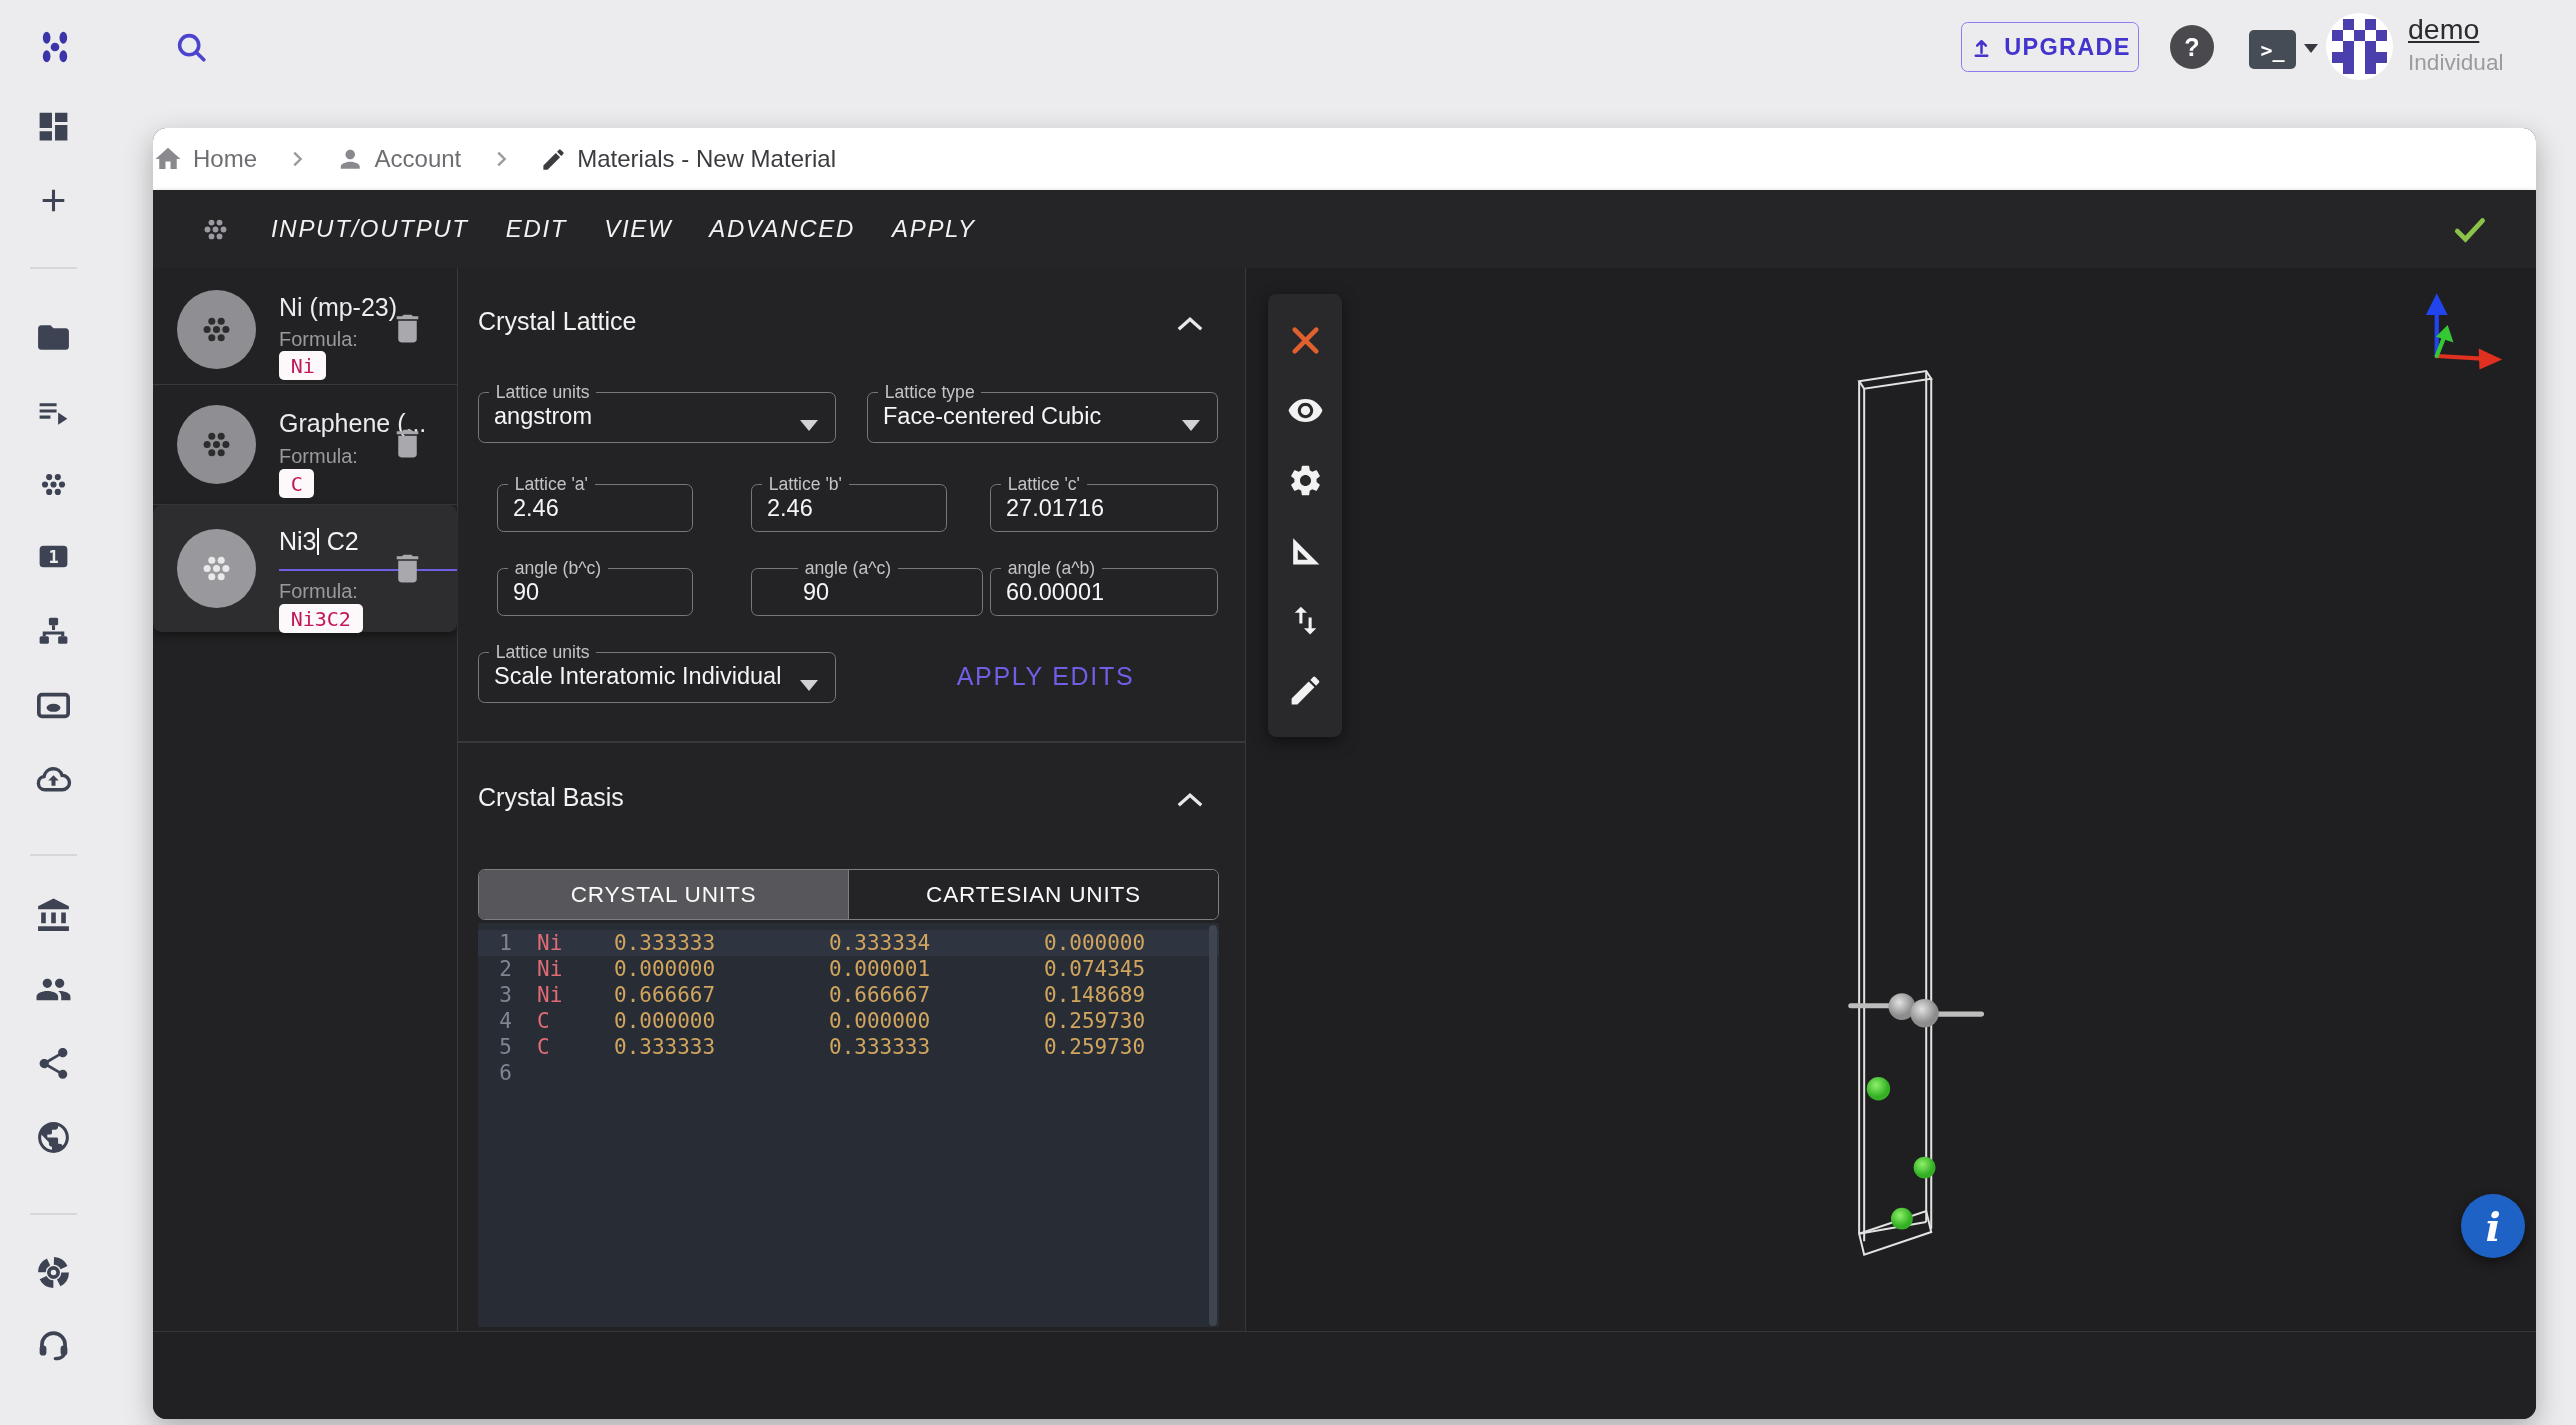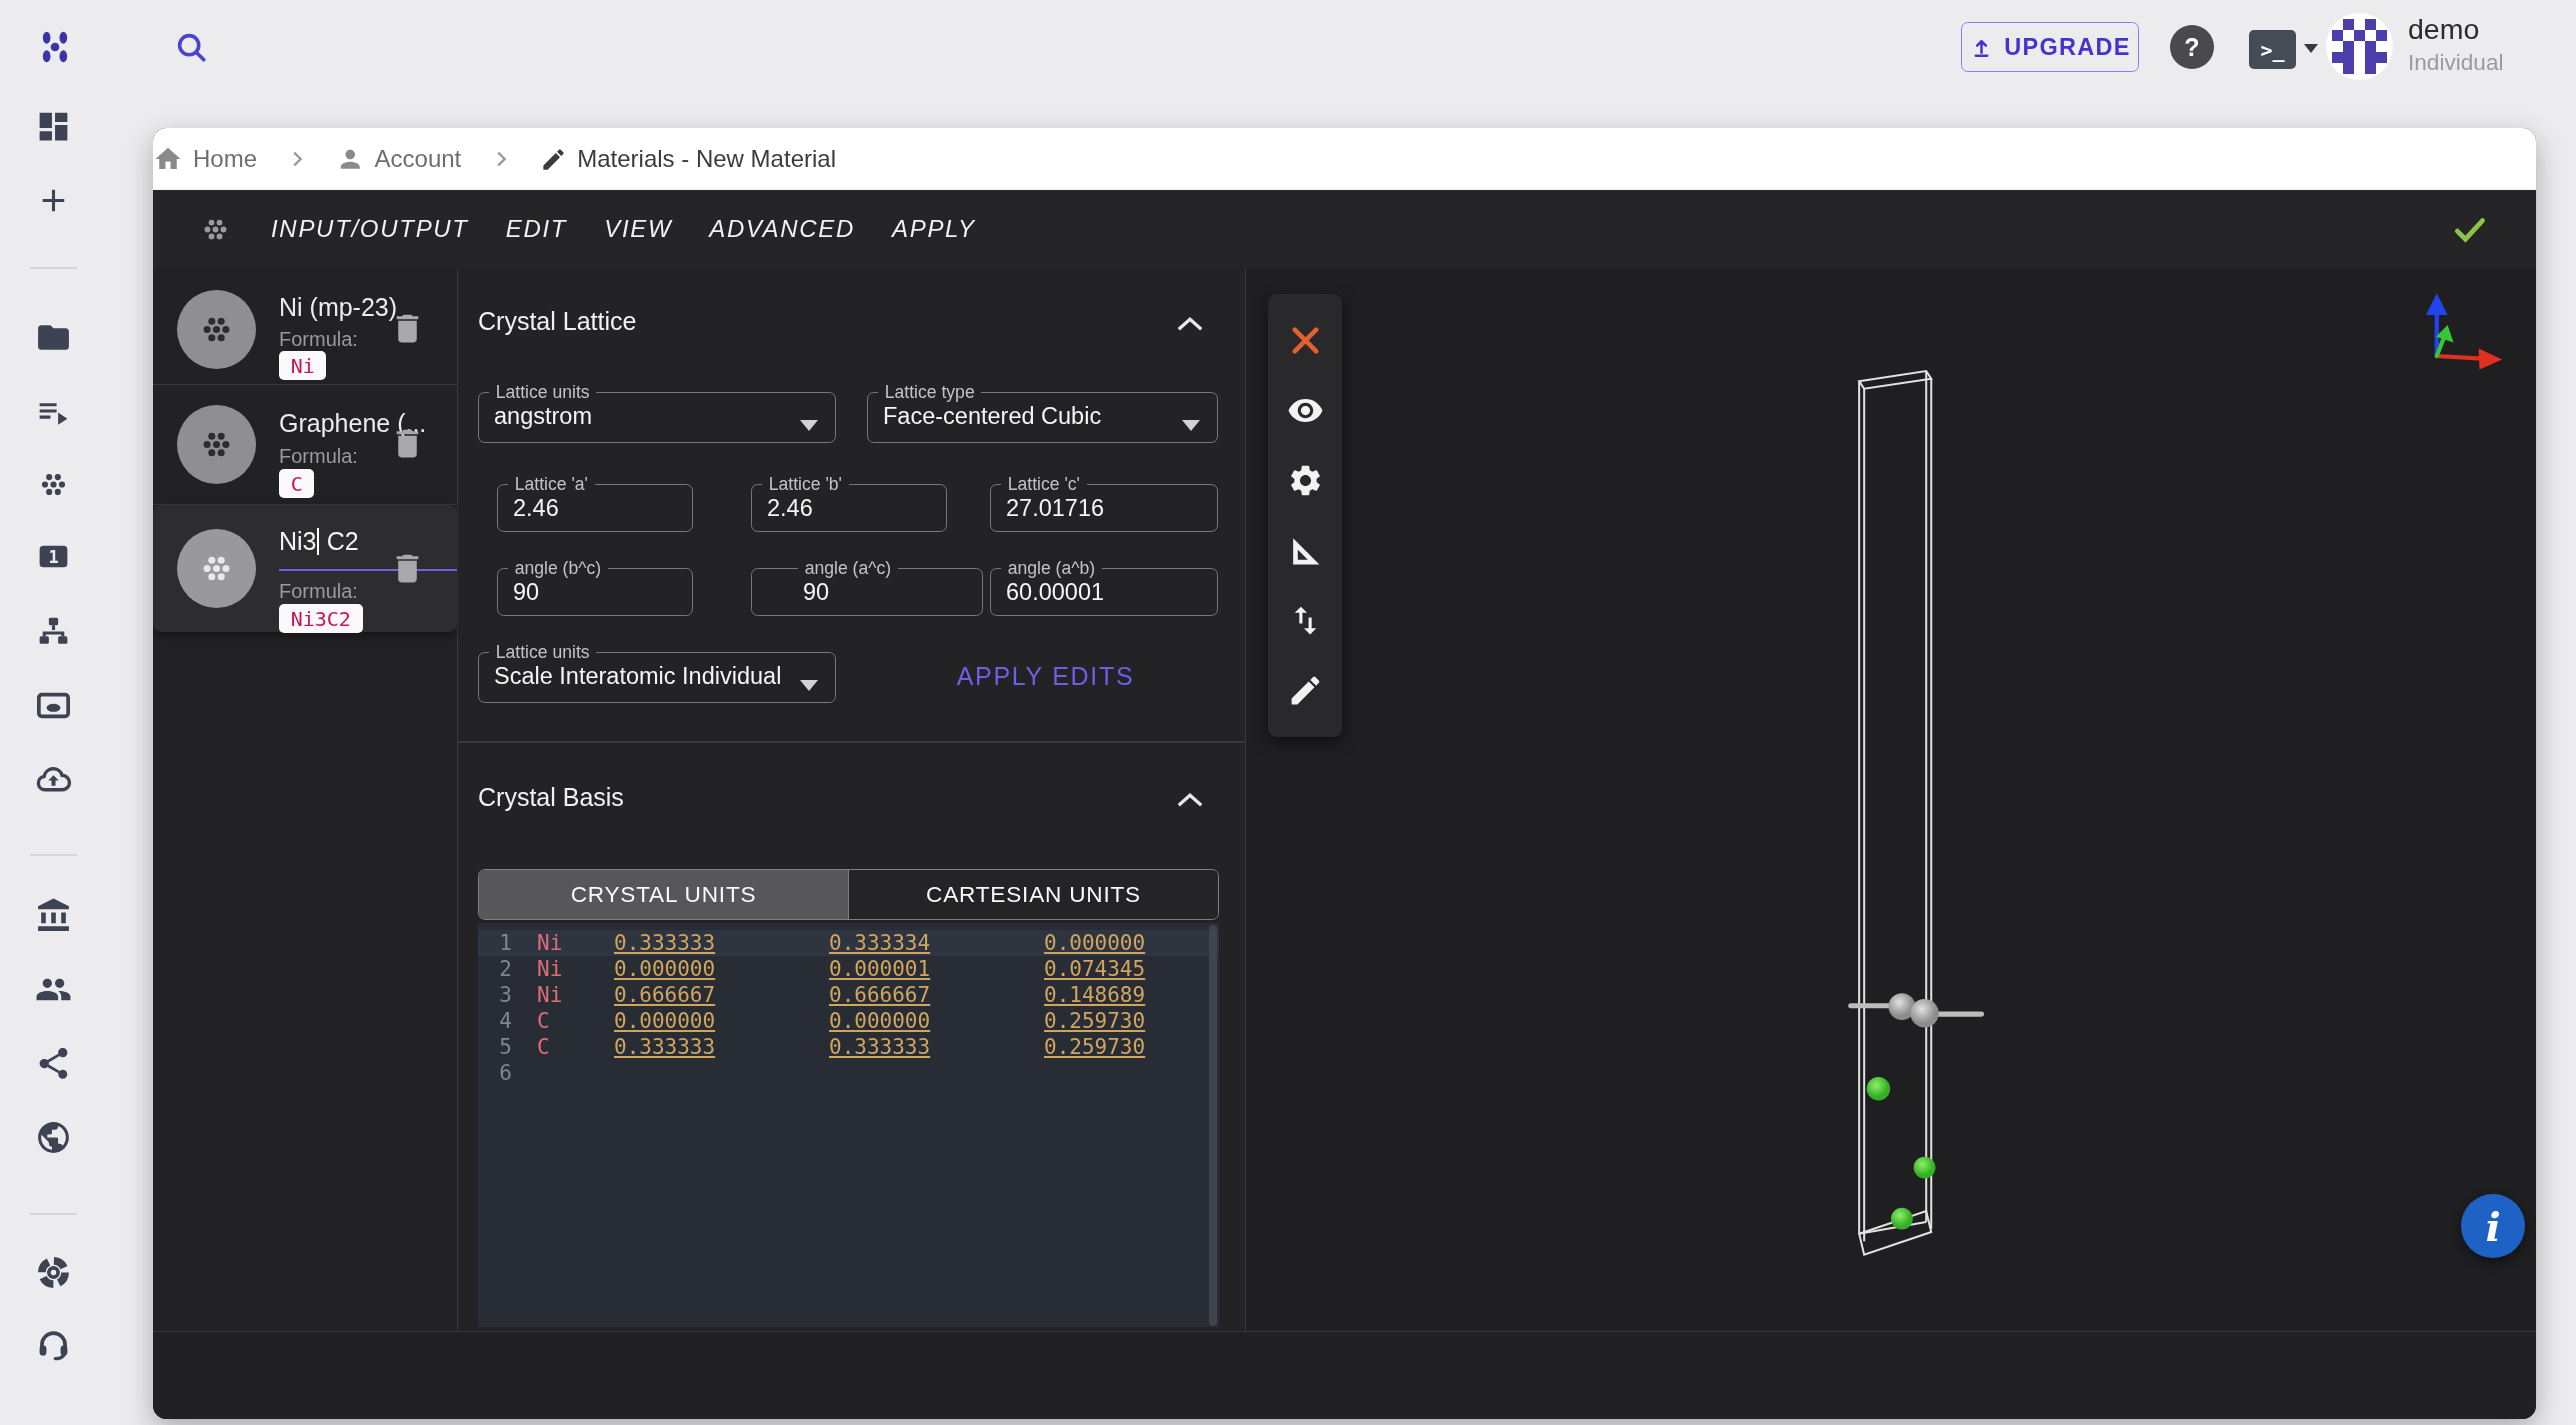--- a/index.html
+++ b/index.html
@@ -15,21 +15,21 @@
     color:var(--link);font-size:23.5px;font-weight:700;letter-spacing:1.3px;background:transparent;cursor:pointer;}
   .help-circle{left:2170px;top:25px;width:44px;height:44px;border-radius:50%;background:#4a4a4e;
     color:#fff;font-size:25px;font-weight:700;display:flex;align-items:center;justify-content:center;}
   .terminal-ic{left:2249px;top:30px;width:47px;height:39px;background:#454c55;border-radius:5px;
     color:#fff;font-family:"DejaVu Sans Mono",monospace;font-size:20px;font-weight:700;
     display:flex;align-items:center;justify-content:center;}
   .caret-down{left:2304px;top:44px;width:0;height:0;border-left:7.5px solid transparent;
     border-right:7.5px solid transparent;border-top:9.2px solid #37393f;}
   .avatar{left:2326px;top:13.4px;width:67px;height:67px;border-radius:50%;background:#ffffff;
     overflow:hidden;display:flex;align-items:center;justify-content:center;}
-  .user-name{left:2408px;top:13.4px;font-size:28.5px;color:#2c2c2e;}
+  .user-name{left:2408px;top:13.4px;font-size:28.5px;color:#2c2c2e;text-decoration:underline;}
   .user-plan{left:2408px;top:50px;font-size:22.6px;color:#9b9b9f;}
 
   
   .side-ic{left:35px;width:37px;height:37px;color:#3d4352;}
   .side-div{left:30px;width:47px;height:1.7px;background:#d6d6d8;}
 
   
   .card{left:153px;top:128px;width:2383px;height:1291px;border-radius:13.4px;
     box-shadow:0 10px 28.5px rgba(0,0,0,.28);background:#232325;overflow:hidden;}
   .breadcrumb{left:0;top:0;width:100%;height:62px;background:#ffffff;
@@ -77,21 +77,21 @@
     border-radius:6.7px;display:flex;overflow:hidden;box-sizing:border-box;}
   .tab{flex:1;display:flex;align-items:center;justify-content:center;font-size:22.6px;
     letter-spacing:0.8px;color:#fafafa;cursor:pointer;background:#242427;}
   .tab.active{background:#57575b;}
   .editor{position:absolute;left:20px;top:655px;width:741px;height:404px;background:#272c35;
     font-family:"DejaVu Sans Mono",monospace;font-size:21px;overflow:hidden;}
   .code-row{position:relative;height:26px;line-height:26px;}
   .code-row.active{background:#2e3440;}
   .code-row .ln{position:absolute;left:0;width:34px;text-align:right;color:#80868f;}
   .code-row .el{position:absolute;left:59px;color:var(--element);}
-  .code-row .num{position:absolute;color:var(--number);text-decoration:underline;}
+  .code-row .num{position:absolute;color:var(--number);}
   .code-row .n1{left:136px;}.code-row .n2{left:351px;}.code-row .n3{left:566px;}
   .scrollbar{position:absolute;right:1.7px;top:1.7px;width:8.4px;height:401px;background:#3f454f;border-radius:4.2px;}
 
   
   .viewer{flex:1;height:100%;background:#1f1f21;position:relative;}
   .vtoolbar{position:absolute;left:22px;top:26px;width:74px;height:443px;background:#29292c;
     border-radius:8.4px;box-shadow:0 5px 15px rgba(0,0,0,.5);display:flex;flex-direction:column;
     align-items:center;justify-content:space-around;padding:11.7px 0;box-sizing:border-box;}
   .vt-ic{width:37px;height:37px;color:#f2f2f2;cursor:pointer;}
   .info-btn{position:absolute;left:1215px;top:926px;width:64px;height:64px;border-radius:50%;

